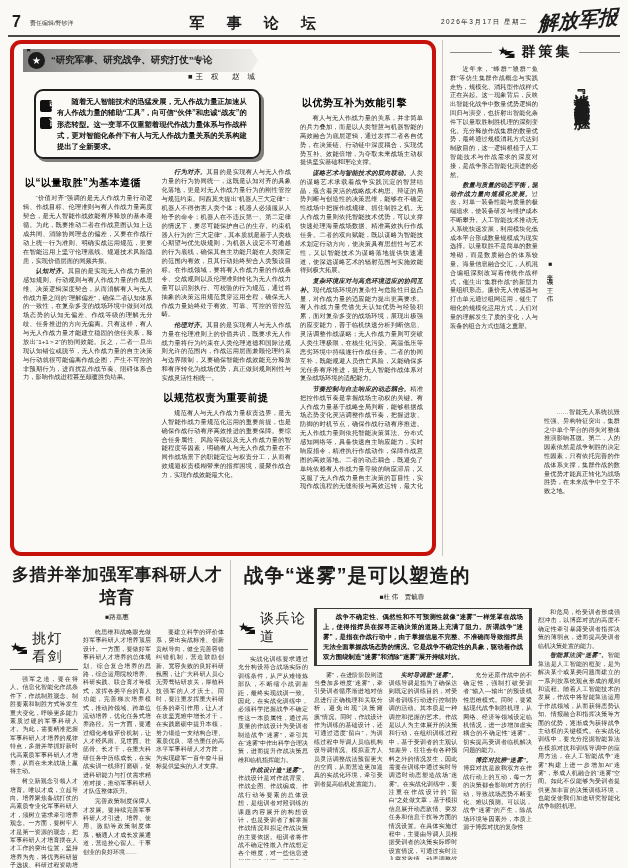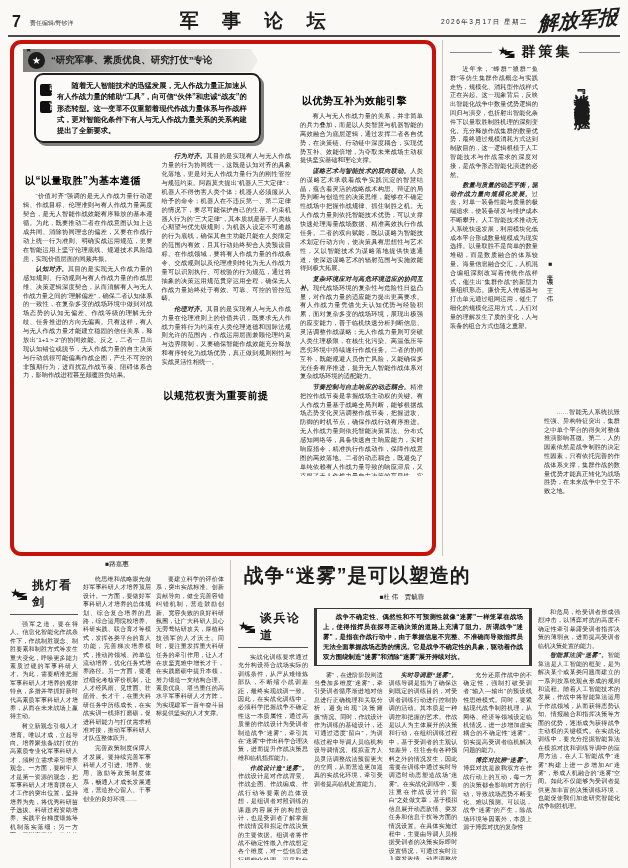--- a/index.html
+++ b/index.html
@@ -1,21 +1,21 @@
 <!DOCTYPE html>
 <html><head>
 <meta charset="utf-8">
 <style>
   html,body{margin:0;padding:0}
   .page{position:relative;width:628px;height:868px;background:#faf9f6;font-family:"Liberation Sans","DejaVu Sans",sans-serif;color:#1c1c1c;overflow:hidden}
   
   .hdr{display:flex;align-items:flex-end;padding:5px 10px 2px 12px;height:25px;box-sizing:content-box}
   .pgnum{font-size:16px;font-weight:800;line-height:1}
   .editor{font-size:6px;margin-left:9px;color:#333;padding-bottom:2px}
-  .sect{flex:1;text-align:center;font-size:19px;font-weight:900;letter-spacing:9px;line-height:1}
+  .sect{flex:1;text-align:center;font-size:15px;font-weight:900;letter-spacing:9px;line-height:1}
   .date{font-size:6.5px;letter-spacing:1.5px;color:#222;padding-bottom:3px;white-space:nowrap}
   .paper{font-size:20px;font-weight:900;font-family:"Liberation Serif","DejaVu Serif",serif;font-style:italic;transform:rotate(-5deg) skewX(-6deg);margin-left:10px;line-height:1;white-space:nowrap}
   .hdr-rule{border-top:2px solid #4a4a4a;margin:3px 8px 0 8px}
   
   .content{padding:3px 8px 0 10px}
   .toprow{display:flex;height:516px}
   .redbox{width:426px;box-sizing:border-box;border:4px solid #c6120a;border-radius:11px;padding:5px 9px 6px;background:#fbfaf7;overflow:hidden}
   .sidecol{flex:1;margin-left:6px;border-left:1px solid #c9c6c0;padding-left:7px;box-sizing:border-box;overflow:hidden}
   
   .kicker{display:inline-flex;align-items:center;gap:6px;background:linear-gradient(90deg,#7e7e7c,#cfcecb 55%,#efeeea);padding:3px 20px 3px 5px;clip-path:polygon(0 0,97% 0,100% 50%,97% 100%,0 100%);font-size:9.5px;font-weight:800;min-width:235px;box-sizing:border-box}
@@ -23,21 +23,21 @@
   .emblem .mini{position:absolute;top:-7px;left:-3px;color:#1b1b1b;font-size:8px;font-style:normal}
   .bighead{font-size:23px;font-weight:900;text-align:center;margin:8px 0 4px;line-height:1.15;letter-spacing:0}
   .by{text-align:center;font-size:7.5px;letter-spacing:3px;margin-bottom:6px;color:#222}
   .lead-body{display:flex;gap:9px;height:404px;overflow:hidden}
   .lead-left{width:268px;flex:0 0 auto}
   .lead-right{flex:1;overflow:hidden}
   .intro{position:relative;border:2px solid #1f1f1f;border-radius:9px;box-shadow:3px 3px 0 rgba(45,45,45,.6);margin:1px 30px 9px 11px;padding:5px 8px 5px 21px;font-size:7.3px;font-weight:700;line-height:1.55;text-indent:2em;font-family:"Liberation Serif","DejaVu Serif",serif;color:#111}
   .intro-tabs{position:absolute;left:4px;top:9px;display:flex;flex-direction:column;gap:5px}
   .intro-tab{width:12px;height:12px;background:#101010;color:#fff;font-size:8.5px;display:flex;align-items:center;justify-content:center;border-radius:2px;font-weight:700}
   .twocol{columns:2;column-gap:9px;height:322px;overflow:hidden}
-  .colhead{font-size:10px;font-weight:900;line-height:1.5;margin:21px 2px 4px;text-align:justify;letter-spacing:.5px;color:#000}
+  .colhead{font-size:10px;font-weight:900;line-height:1.5;margin:7px 2px 4px;text-align:justify;letter-spacing:.5px;color:#000}
   .para{margin:0 0 1.5px;font-size:6.25px;line-height:1.42;text-align:justify;text-indent:2em;color:#2b2b2b}
   .lead{font-weight:800;font-style:italic}
   .blk{break-inside:avoid-column}
   .blk .colhead{break-after:avoid}
   
   .side-rubric{display:flex;align-items:center;justify-content:center;gap:6px;margin:3px 0 4px}
   .side-rubric::before,.side-rubric::after{content:"";flex:1;border-top:1px solid #8a8a8a}
   .rubric-label{font-size:14px;font-weight:900;letter-spacing:3px}
   .side-body{display:flex;gap:6px;height:468px;overflow:hidden}
   .side-text{width:88px;flex:0 0 auto;overflow:hidden}
@@ -51,21 +51,21 @@
   
   .botrow{display:flex;margin-top:4px;height:308px}
   .talent{width:214px;flex:0 0 auto;padding-right:6px;border-right:1px solid #c9c6c0;overflow:hidden}
   .fog{flex:1;padding-left:7px;overflow:hidden}
   .t-head{font-size:17px;font-weight:900;text-align:center;margin:3px 0 4px;letter-spacing:.5px}
   .t-by{text-align:center;font-size:6.5px;margin-bottom:6px;color:#222}
   .t-cols{display:flex;gap:5px;height:258px;overflow:hidden}
   .t-col{flex:1;overflow:hidden}
   .t-col .para{font-size:6px;line-height:1.4}
   .rubric2{display:flex;align-items:center;gap:4px;margin:2px 0 5px;border-bottom:1.5px solid #555;padding-bottom:3px}
-  .rubric2 .rl2{font-size:12px;font-weight:700;letter-spacing:1.5px}
+  .rubric2 .rl2{font-size:14px;font-weight:400;letter-spacing:1.5px}
   .f-head{font-size:19.5px;font-weight:900;text-align:left;margin:2px 60px 4px 6px;letter-spacing:1px;white-space:nowrap}
   .f-by{text-align:center;font-size:6.5px;margin:0 60px 6px 6px;color:#222}
   .f-body{display:flex;gap:6px;height:252px;overflow:hidden}
   .f-col1{width:70px;flex:0 0 auto;overflow:hidden}
   .f-col1 .para,.f-midcols .para,.f-col5 .para{font-size:6px;line-height:1.4}
   .f-mid{width:218px;flex:0 0 auto;display:flex;flex-direction:column;overflow:hidden}
   .f-quote{border:1px solid #3a3a3a;border-left:3px solid #3a3a3a;border-right:3px solid #3a3a3a;padding:3px 6px;font-size:6.4px;font-weight:700;line-height:1.55;text-indent:2em;margin-bottom:5px;text-align:justify;color:#111}
   .f-midcols{columns:3;column-gap:6px;flex:1;overflow:hidden}
   .f-col5{flex:1;overflow:hidden}
   
@@ -90,22 +90,23 @@
   </div>
   <div class="hdr-rule"></div>
 
   <div class="content">
 
     <div class="toprow">
 
       <div class="redbox">
         <div class="kicker">
           <span class="emblem">★<i class="mini">★</i></span>
-          <span>“研究军事、素质优良、研究打仗”专论</span>
-        </div>
+          <span>“研究军事、研究战争、研究打仗”专论</span>
+        </div>
+        <div class="by">■王 权　赵 城</div>
 
         <div class="lead-body">
           <div class="lead-left">
             <div class="intro">
               <div class="intro-tabs">
                 <span class="intro-tab">引</span>
                 <span class="intro-tab">言</span>
               </div>
               <span>随着无人智能技术的迅猛发展，无人作战力量正加速从有人作战力量的辅助“工具”，向可信“伙伴”和忠诚“战友”的形态转型。这一变革不仅重塑着现代作战力量体系与作战样式，更对智能化条件下有人与无人作战力量关系的关系构建提出了全新要求。</span>
             </div>
@@ -195,20 +196,21 @@
               </div>
               </div>
           </div>
         </div>
       </div>
     </div>
 
     <div class="botrow">
 
       <div class="talent">
+        <div class="t-head">多措并举加强军事科研人才培育</div>
         <div class="t-by">■路嘉惠</div>
         <div class="t-cols">
           <div class="t-col">
             <div class="rubric2">
               <span class="starz small">
                   <i class="szs">★</i>
                   <i class="szz"></i>
                 </span>
               <span class="rl2">挑灯看剑</span>
             </div>

